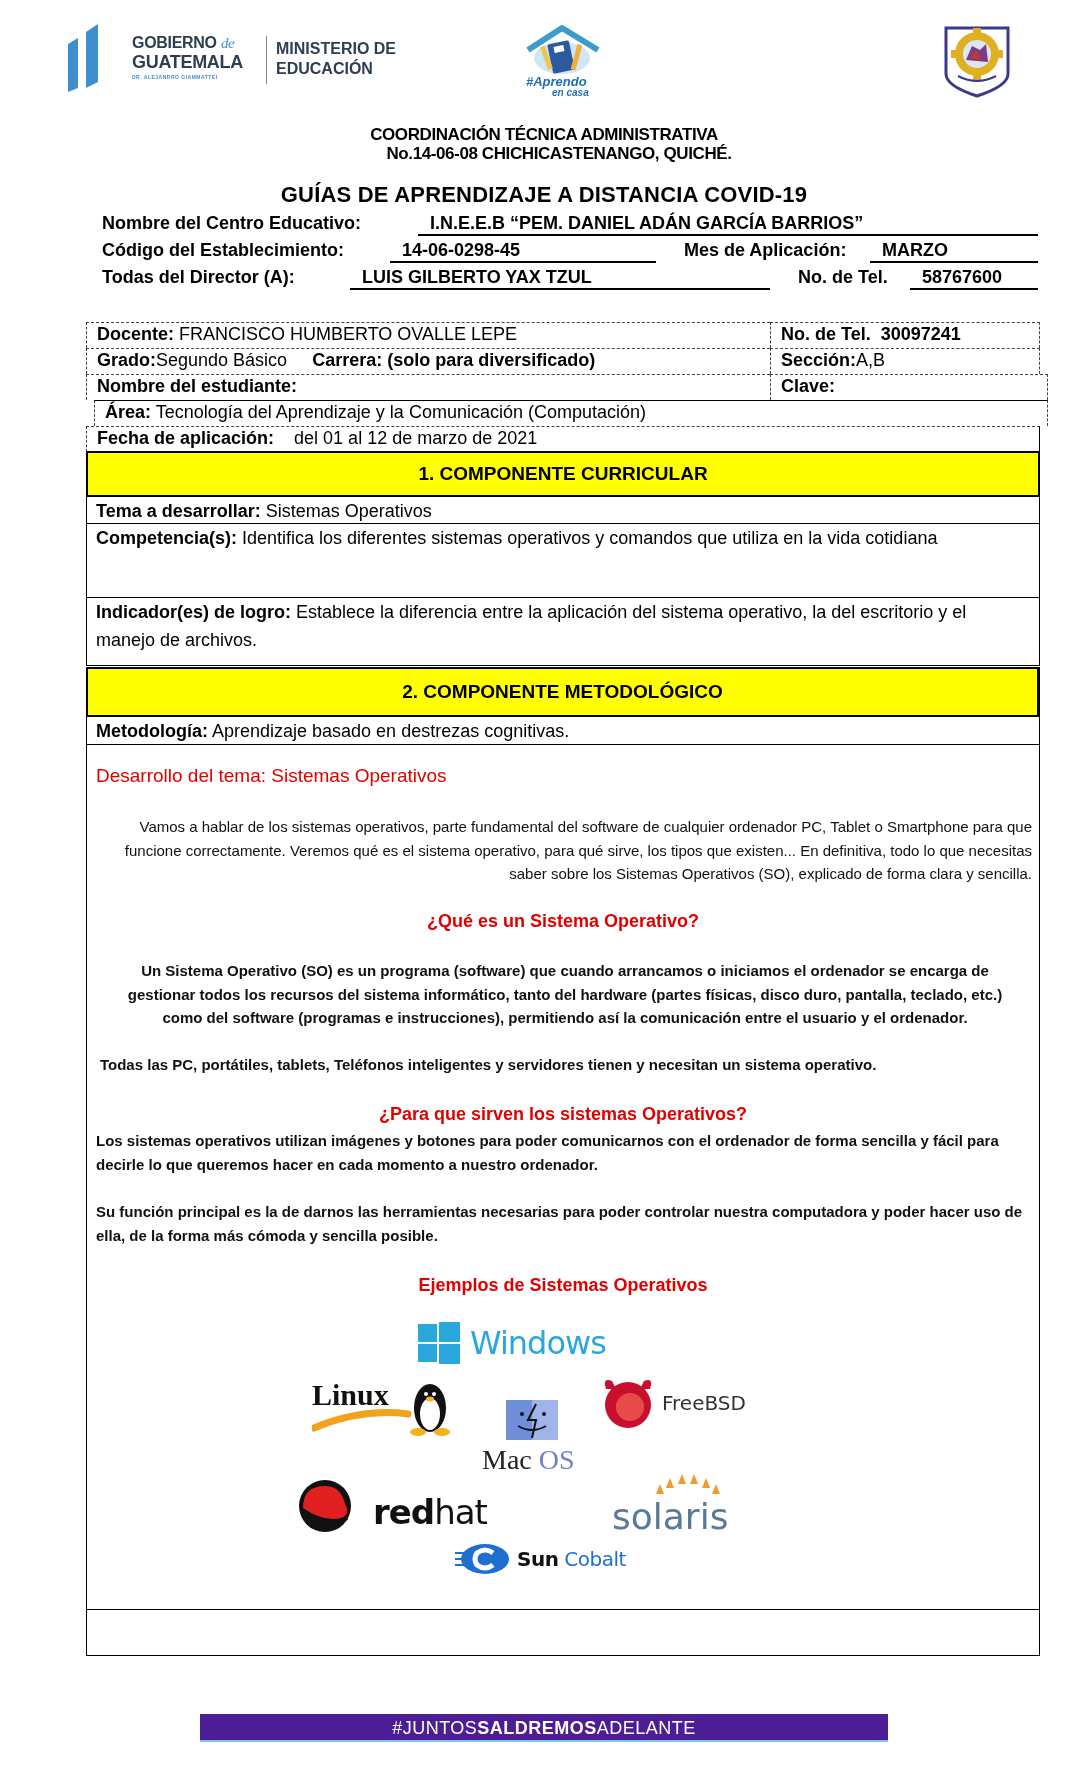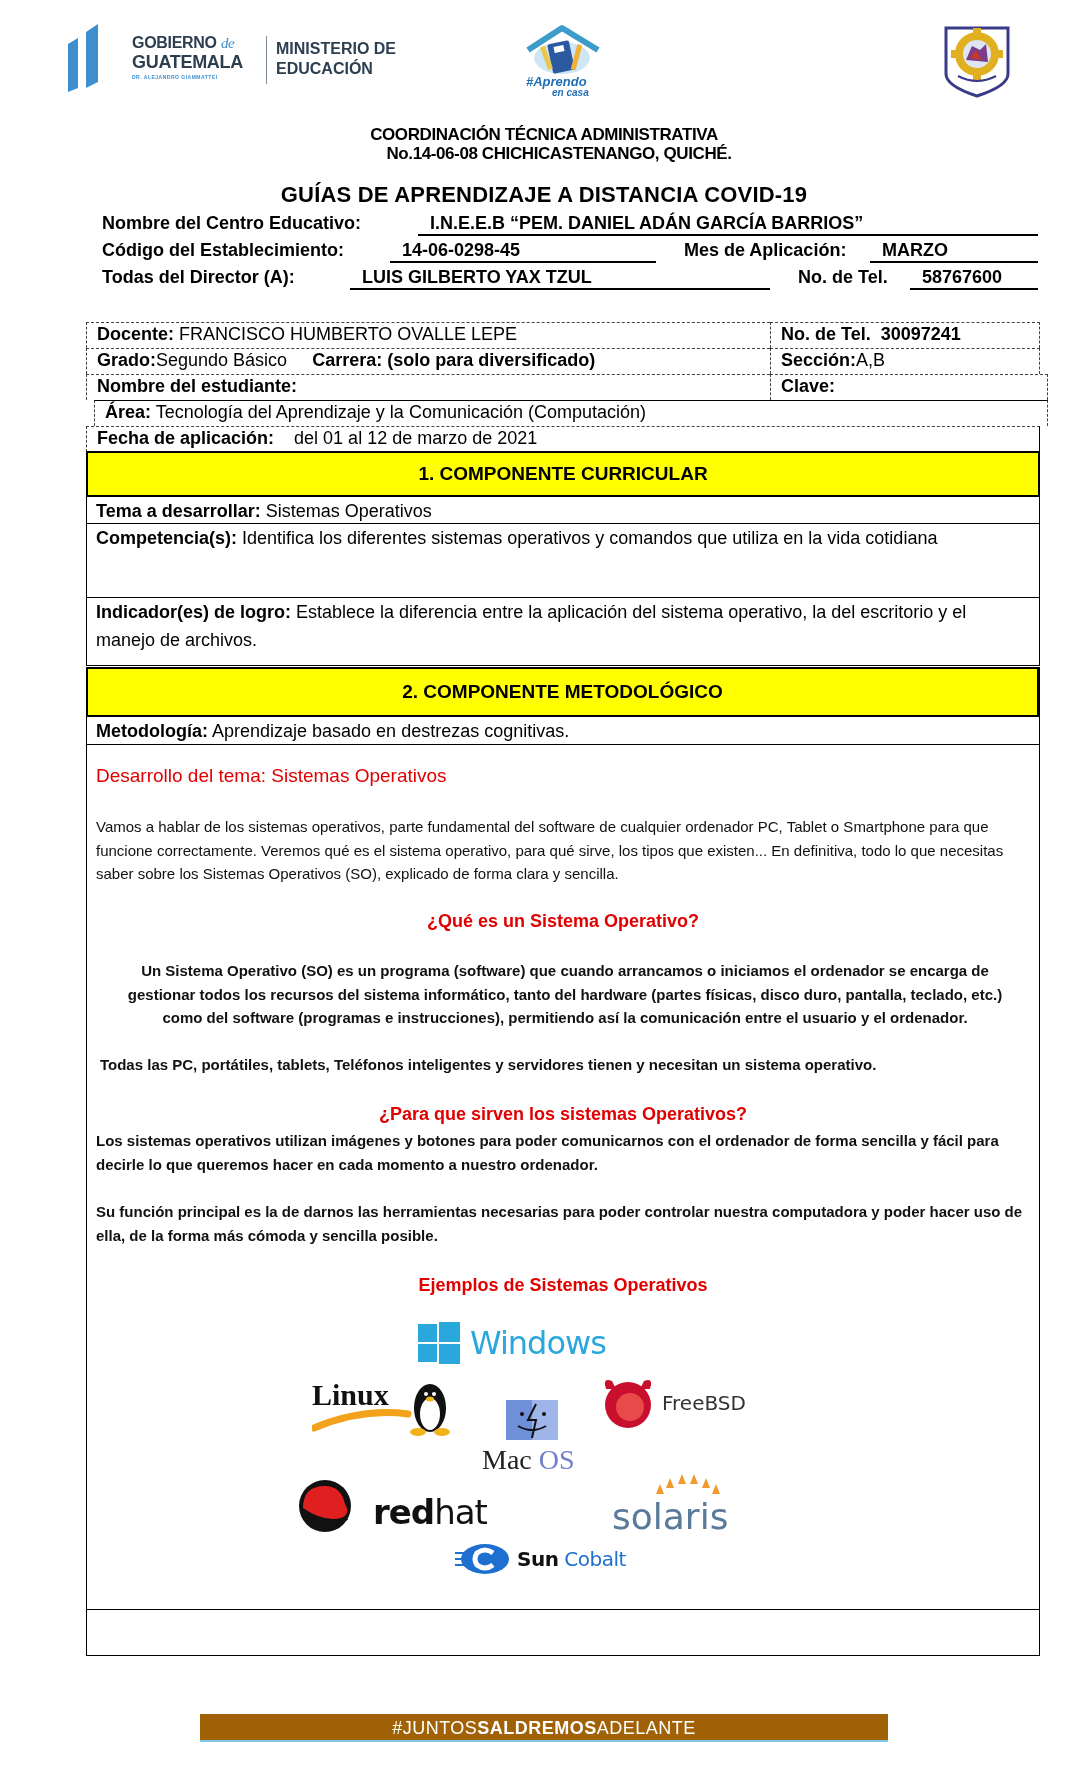--- a/index.html
+++ b/index.html
@@ -48,21 +48,21 @@
   .red-hc { position: absolute; left: 86px; width: 954px; text-align: center; color: #e00000; font: 700 18px "Liberation Sans", sans-serif; }
   .para { position: absolute; left: 96px; width: 936px; font: 15px "Liberation Sans", sans-serif; line-height: 23.5px; color: #111; }
   .para.bold { font-weight: 700; }
   .para.center { text-align: center; }
 
   
   .os { position: absolute; }
   .os-label { position: absolute; white-space: nowrap; }
 
   
-  .footer-banner { position: absolute; left: 200px; top: 1714px; width: 688px; height: 28px; background: #a16207; border-bottom: 2px solid #7ec6ea; text-align: center; color: #fff; font: 18px "Liberation Sans", sans-serif; line-height: 28px; letter-spacing: 0.5px; }
+  .footer-banner { position: absolute; left: 200px; top: 1714px; width: 688px; height: 28px; background: #4c1d95; border-bottom: 2px solid #7ec6ea; text-align: center; color: #fff; font: 18px "Liberation Sans", sans-serif; line-height: 28px; letter-spacing: 0.5px; }
   .footer-banner b { font-weight: 900; }
 </style>
 </head>
 <body>
 
 <div class="logo-gob">
   <svg class="gob-bars" viewBox="0 0 50 76">
     <polygon points="2,28 12,22 12,72 2,76" fill="#3d8fcf"></polygon>
     <polygon points="20,16 32,8 32,66 20,72" fill="#3d8fcf"></polygon>
   </svg>
@@ -171,21 +171,21 @@
 <div class="yellow-bar" style="top:667px; height:50px; line-height:46px; border-right-width:3px;">2.  COMPONENTE METODOLÓGICO</div>
 
 <div class="box" style="top:717px; height:938px;"></div>
 <div class="row-text" style="top:718px;">
   <b>Metodología:</b><span> Aprendizaje basado en destrezas cognitivas.</span>
 </div>
 <div class="hline" style="top:744px;"></div>
 
 <div class="red-h" style="left:96px; top:765px; font-size:19px;">Desarrollo del tema: Sistemas Operativos</div>
 
-<div class="para" style="top:815px;">Vamos a hablar de los sistemas operativos, parte fundamental del software de cualquier ordenador PC, Tablet o Smartphone para que funcione correctamente. Veremos qué es el sistema operativo, para qué sirve, los tipos que existen... En definitiva, todo lo que necesitas saber sobre los Sistemas Operativos (SO), explicado de forma clara y sencilla.</div>
+<div class="para" style="top:815px;text-align:right;">Vamos a hablar de los sistemas operativos, parte fundamental del software de cualquier ordenador PC, Tablet o Smartphone para que funcione correctamente. Veremos qué es el sistema operativo, para qué sirve, los tipos que existen... En definitiva, todo lo que necesitas saber sobre los Sistemas Operativos (SO), explicado de forma clara y sencilla.</div>
 
 <div class="red-hc" style="top:911px;">¿Qué es un Sistema Operativo?</div>
 
 <div class="para bold center" style="top:959px; left:112px; width:906px;">Un Sistema Operativo (SO) es un programa (software) que cuando arrancamos o iniciamos el ordenador se encarga de gestionar todos los recursos del sistema informático, tanto del hardware (partes físicas, disco duro, pantalla, teclado, etc.) como del software (programas e instrucciones), permitiendo así la comunicación entre el usuario y el ordenador.</div>
 <div class="para bold" style="top:1053px; left:100px;">Todas las PC, portátiles, tablets, Teléfonos inteligentes y servidores tienen y necesitan un sistema operativo.</div>
 
 <div class="red-hc" style="top:1104px;">¿Para que sirven los sistemas Operativos?</div>
 <div class="para bold" style="top:1129px;">Los sistemas operativos utilizan imágenes y botones para poder comunicarnos con el ordenador de forma sencilla y fácil para decirle lo que queremos hacer en cada momento a nuestro ordenador.</div>
 <div class="para bold" style="top:1200px;"> Su función principal es la de darnos las herramientas necesarias para poder controlar nuestra computadora y poder hacer uso de ella, de la forma más cómoda y sencilla posible.</div>
 

